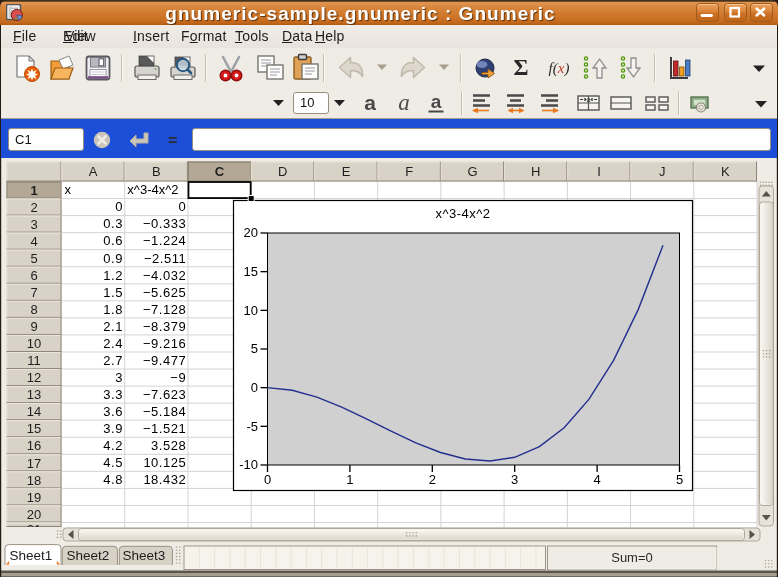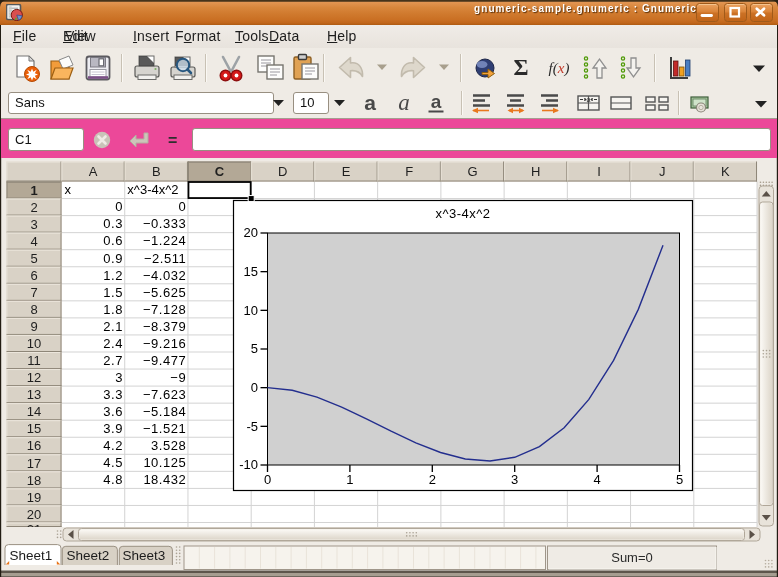--- a/index.html
+++ b/index.html
@@ -1,25 +1,25 @@
 <!DOCTYPE html>
 <html><head><meta charset="utf-8"><style>
 html,body{margin:0;padding:0;}
 body{width:778px;height:577px;background:#2b2013;transform:translateZ(0);font-family:"Liberation Sans",sans-serif;overflow:hidden;position:relative;}
 .abs{position:absolute;transform:translateZ(0);}
 #titlebar{left:0;top:0;width:778px;height:25px;border-radius:7px 7px 0 0;}
 #titlebar{background:linear-gradient(180deg,#46331b 0,#46331b 5%,#e29552 9%,#d8863c 30%,#d07a2e 55%,#ca7024 78%,#c1661b 92%,#ae5a11 100%);}
-#title{left:24px;top:3px;width:673px;text-align:right;color:#fff;font-weight:bold;font-size:10px;letter-spacing:1.05px;text-shadow:1px 1px 1px rgba(70,35,0,.85);}
+#title{left:24px;top:3px;width:673px;text-align:center;color:#fff;font-weight:bold;font-size:19px;letter-spacing:1.05px;text-shadow:1px 1px 1px rgba(70,35,0,.85);}
 .wbtn{top:3px;width:21px;height:17px;border:1px solid #a05a1a;border-radius:3.5px;background:linear-gradient(180deg,#eca260 0,#d98236 48%,#cc7226 52%,#c06418 100%);box-shadow:inset 0 1px 0 rgba(255,230,190,.5);}
 #menubar{left:1px;top:25px;width:776px;height:23px;background:linear-gradient(180deg,#f0ece7,#e8e3dd);}
 .mi{position:absolute;top:3px;font-size:14px;letter-spacing:0.2px;color:#1d1d1d;}
 .mi u{text-decoration:underline;}
 #tb1{left:1px;top:48px;width:776px;height:40px;background:#efebe5;}
 #tb2{left:1px;top:88px;width:776px;height:30px;background:#efebe5;border-bottom:1px solid #a59d90;}
-#fbar{left:1px;top:119px;width:776px;height:39px;background:#ec4899;}
+#fbar{left:1px;top:119px;width:776px;height:39px;background:#1d4ed8;}
 .tsep{position:absolute;width:1px;background:#c8c1b4;border-right:1px solid #faf8f4;}
 .inbox{position:absolute;background:#fff;border:1px solid #988f81;border-radius:3px;font-size:13px;color:#111;}
 #gridsvg{left:0;top:158px;}
 </style></head><body>
 <div id="titlebar" class="abs"></div>
 <svg class="abs" style="left:6px;top:4px" width="17" height="17" viewBox="0 0 17 17">
  <rect x="0.5" y="0.5" width="14" height="15" rx="1.5" fill="#f4f4f2" stroke="#55585a" stroke-width="1.6"></rect>
  <path d="M3 4.2h9M3 7h9M3 9.8h6M3 12.6h5" stroke="#9aa0a4" stroke-width="1"></path>
  <rect x="2.6" y="2.2" width="3.1" height="11.6" fill="#c8ccc9" opacity=".8"></rect>
  <circle cx="10.8" cy="11" r="5.6" fill="#d94f4f" stroke="#7c1a12" stroke-width="1"></circle>
@@ -33,24 +33,24 @@
 <svg class="abs" style="left:696px;top:3px" width="79" height="19" viewBox="0 0 79 19">
  <path d="M6 12.5h9.5" stroke="#fff" stroke-width="2.8" stroke-linecap="round"></path>
  <rect x="34.5" y="5" width="8.5" height="8.5" fill="none" stroke="#fff" stroke-width="2.2"></rect>
  <path d="M60.8 5.8l7.2 6.4m0-6.4l-7.2 6.4" stroke="#fff" stroke-width="2.8" stroke-linecap="round"></path>
 </svg>
 <div id="menubar" class="abs">
  <span class="mi" style="left:12px"><u>F</u>ile</span>
  <span class="mi" style="left:62px"><u>E</u>dit</span>
  <span class="mi" style="left:64px"><u>V</u>iew</span>
  <span class="mi" style="left:132px"><u>I</u>nsert</span>
- <span class="mi" style="left:174px">F<u>o</u>rmat</span>
+ <span class="mi" style="left:180px">F<u>o</u>rmat</span>
  <span class="mi" style="left:234px"><u>T</u>ools</span>
- <span class="mi" style="left:268px"><u>D</u>ata</span>
- <span class="mi" style="left:326px"><u>H</u>elp</span>
+ <span class="mi" style="left:281px"><u>D</u>ata</span>
+ <span class="mi" style="left:314px"><u>H</u>elp</span>
 </div>
 <div id="tb1" class="abs">
 <svg class="abs" style="left:0;top:0" width="776" height="40" viewBox="0 0 776 40">
 <g>
 
  <path d="M16 8 h12 l5 5 v16 h-17 z" fill="#fff" stroke="#777" stroke-width="1.2"></path>
  <path d="M28 8 l5 5 h-5 z" fill="#d8d8d8" stroke="#777" stroke-width="1"></path>
  <circle cx="31" cy="26" r="7.5" fill="#ec5f07" stroke="#b34a05" stroke-width="1"></circle>
  <path d="M31 20.5l1.3 3.2 3.4-1.9-1.9 3.4 3.2 1.3-3.2 1.3 1.9 3.4-3.4-1.9-1.3 3.2-1.3-3.2-3.4 1.9 1.9-3.4-3.2-1.3 3.2-1.3-1.9-3.4 3.4 1.9z" fill="#fff"></path>
 
@@ -133,21 +133,20 @@
  <path d="M752 17.5h12l-6 6.5z" fill="#222"></path>
 </g>
 </svg>
 <div class="tsep" style="left:120px;top:6px;height:28px"></div>
 <div class="tsep" style="left:204px;top:6px;height:28px"></div>
 <div class="tsep" style="left:322px;top:6px;height:28px"></div>
 <div class="tsep" style="left:459px;top:6px;height:28px"></div>
 <div class="tsep" style="left:653px;top:6px;height:28px"></div>
 </div>
 <div id="tb2" class="abs">
-<div class="inbox" style="left:7px;top:4px;width:258px;height:20px;line-height:20px;padding-left:6px">Sans</div>
 <div class="inbox" style="left:292px;top:4px;width:28px;height:20px;line-height:20px;padding-left:6px">10</div>
 <svg class="abs" style="left:0;top:0" width="776" height="30" viewBox="0 0 776 30">
  <path d="M272 12h11l-5.5 6z" fill="#222"></path>
  <path d="M333 12h11l-5.5 6z" fill="#222"></path>
  <text x="369" y="22" font-size="21" font-weight="bold" text-anchor="middle" fill="#494949">a</text>
  <text x="403" y="22" font-family="Liberation Serif,serif" font-size="23" font-style="italic" text-anchor="middle" fill="#494949">a</text>
  <text x="435" y="20" font-size="19" font-weight="bold" text-anchor="middle" fill="#494949">a</text>
  <path d="M427.5 23.5h15" stroke="#494949" stroke-width="2"></path>
  <g stroke="#4a4a4a" stroke-width="2.4">
   <path d="M472 7.5h17M472 12.5h12M472 17.5h17"></path>

